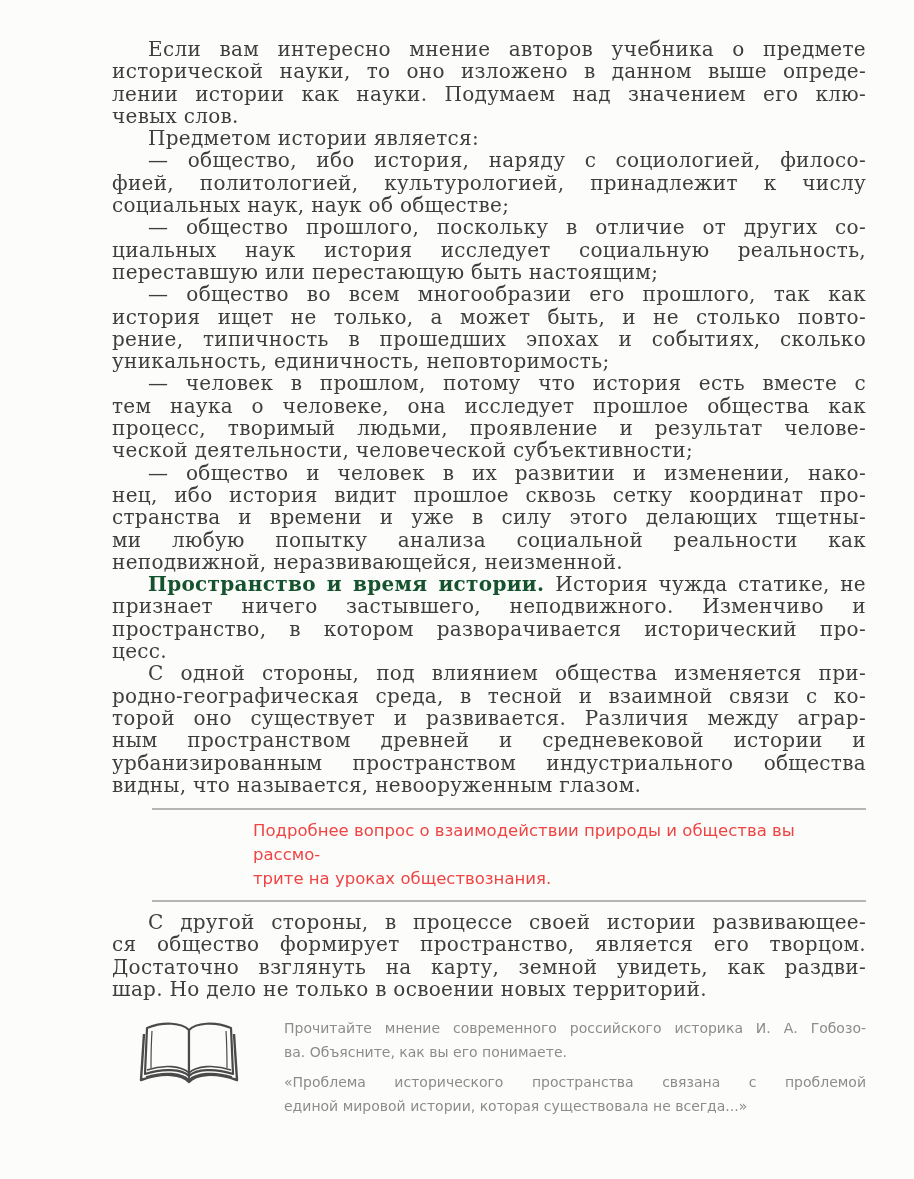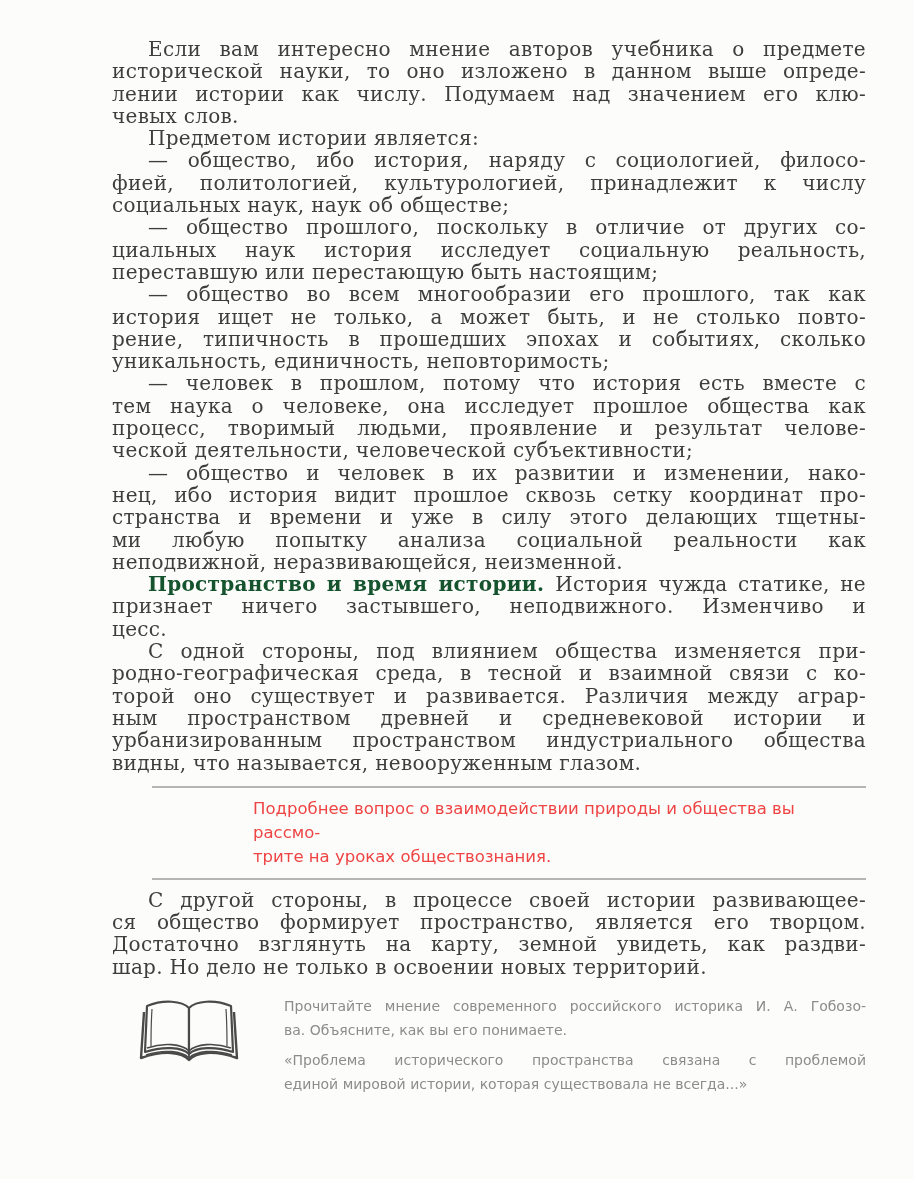--- a/index.html
+++ b/index.html
@@ -77,21 +77,21 @@
 </style>
 </head>
 <body>
 
 <div class="page-scan">
   <div class="text-column">
 
     <div class="btext" id="body-top">
         <div class="line first">Если вам интересно мнение авторов учебника о предмете</div>
         <div class="line">исторической науки, то оно изложено в данном выше опреде-</div>
-        <div class="line">лении истории как числу. Подумаем над значением его клю-</div>
+        <div class="line">лении истории как науки. Подумаем над значением его клю-</div>
         <div class="line last">чевых слов.</div>
         <div class="line first last">Предметом истории является:</div>
         <div class="line first">— общество, ибо история, наряду с социологией, филосо-</div>
         <div class="line">фией, политологией, культурологией, принадлежит к числу</div>
         <div class="line last">социальных наук, наук об обществе;</div>
         <div class="line first">— общество прошлого, поскольку в отличие от других со-</div>
         <div class="line">циальных наук история исследует социальную реальность,</div>
         <div class="line last">переставшую или перестающую быть настоящим;</div>
         <div class="line first">— общество во всем многообразии его прошлого, так как</div>
         <div class="line">история ищет не только, а может быть, и не столько повто-</div>
@@ -101,20 +101,21 @@
         <div class="line">тем наука о человеке, она исследует прошлое общества как</div>
         <div class="line">процесс, творимый людьми, проявление и результат челове-</div>
         <div class="line last">ческой деятельности, человеческой субъективности;</div>
         <div class="line first">— общество и человек в их развитии и изменении, нако-</div>
         <div class="line">нец, ибо история видит прошлое сквозь сетку координат про-</div>
         <div class="line">странства и времени и уже в силу этого делающих тщетны-</div>
         <div class="line">ми любую попытку анализа социальной реальности как</div>
         <div class="line last">неподвижной, неразвивающейся, неизменной.</div>
         <div class="line first"><b>Пространство и время истории. </b>История чужда статике, не</div>
         <div class="line">признает ничего застывшего, неподвижного. Изменчиво и</div>
+        <div class="line">пространство, в котором разворачивается исторический про-</div>
         <div class="line last">цесс.</div>
         <div class="line first">С одной стороны, под влиянием общества изменяется при-</div>
         <div class="line">родно-географическая среда, в тесной и взаимной связи с ко-</div>
         <div class="line">торой оно существует и развивается. Различия между аграр-</div>
         <div class="line">ным пространством древней и средневековой истории и</div>
         <div class="line">урбанизированным пространством индустриального общества</div>
         <div class="line last">видны, что называется, невооруженным глазом.</div>
       </div>
 
     <div class="note-block">

